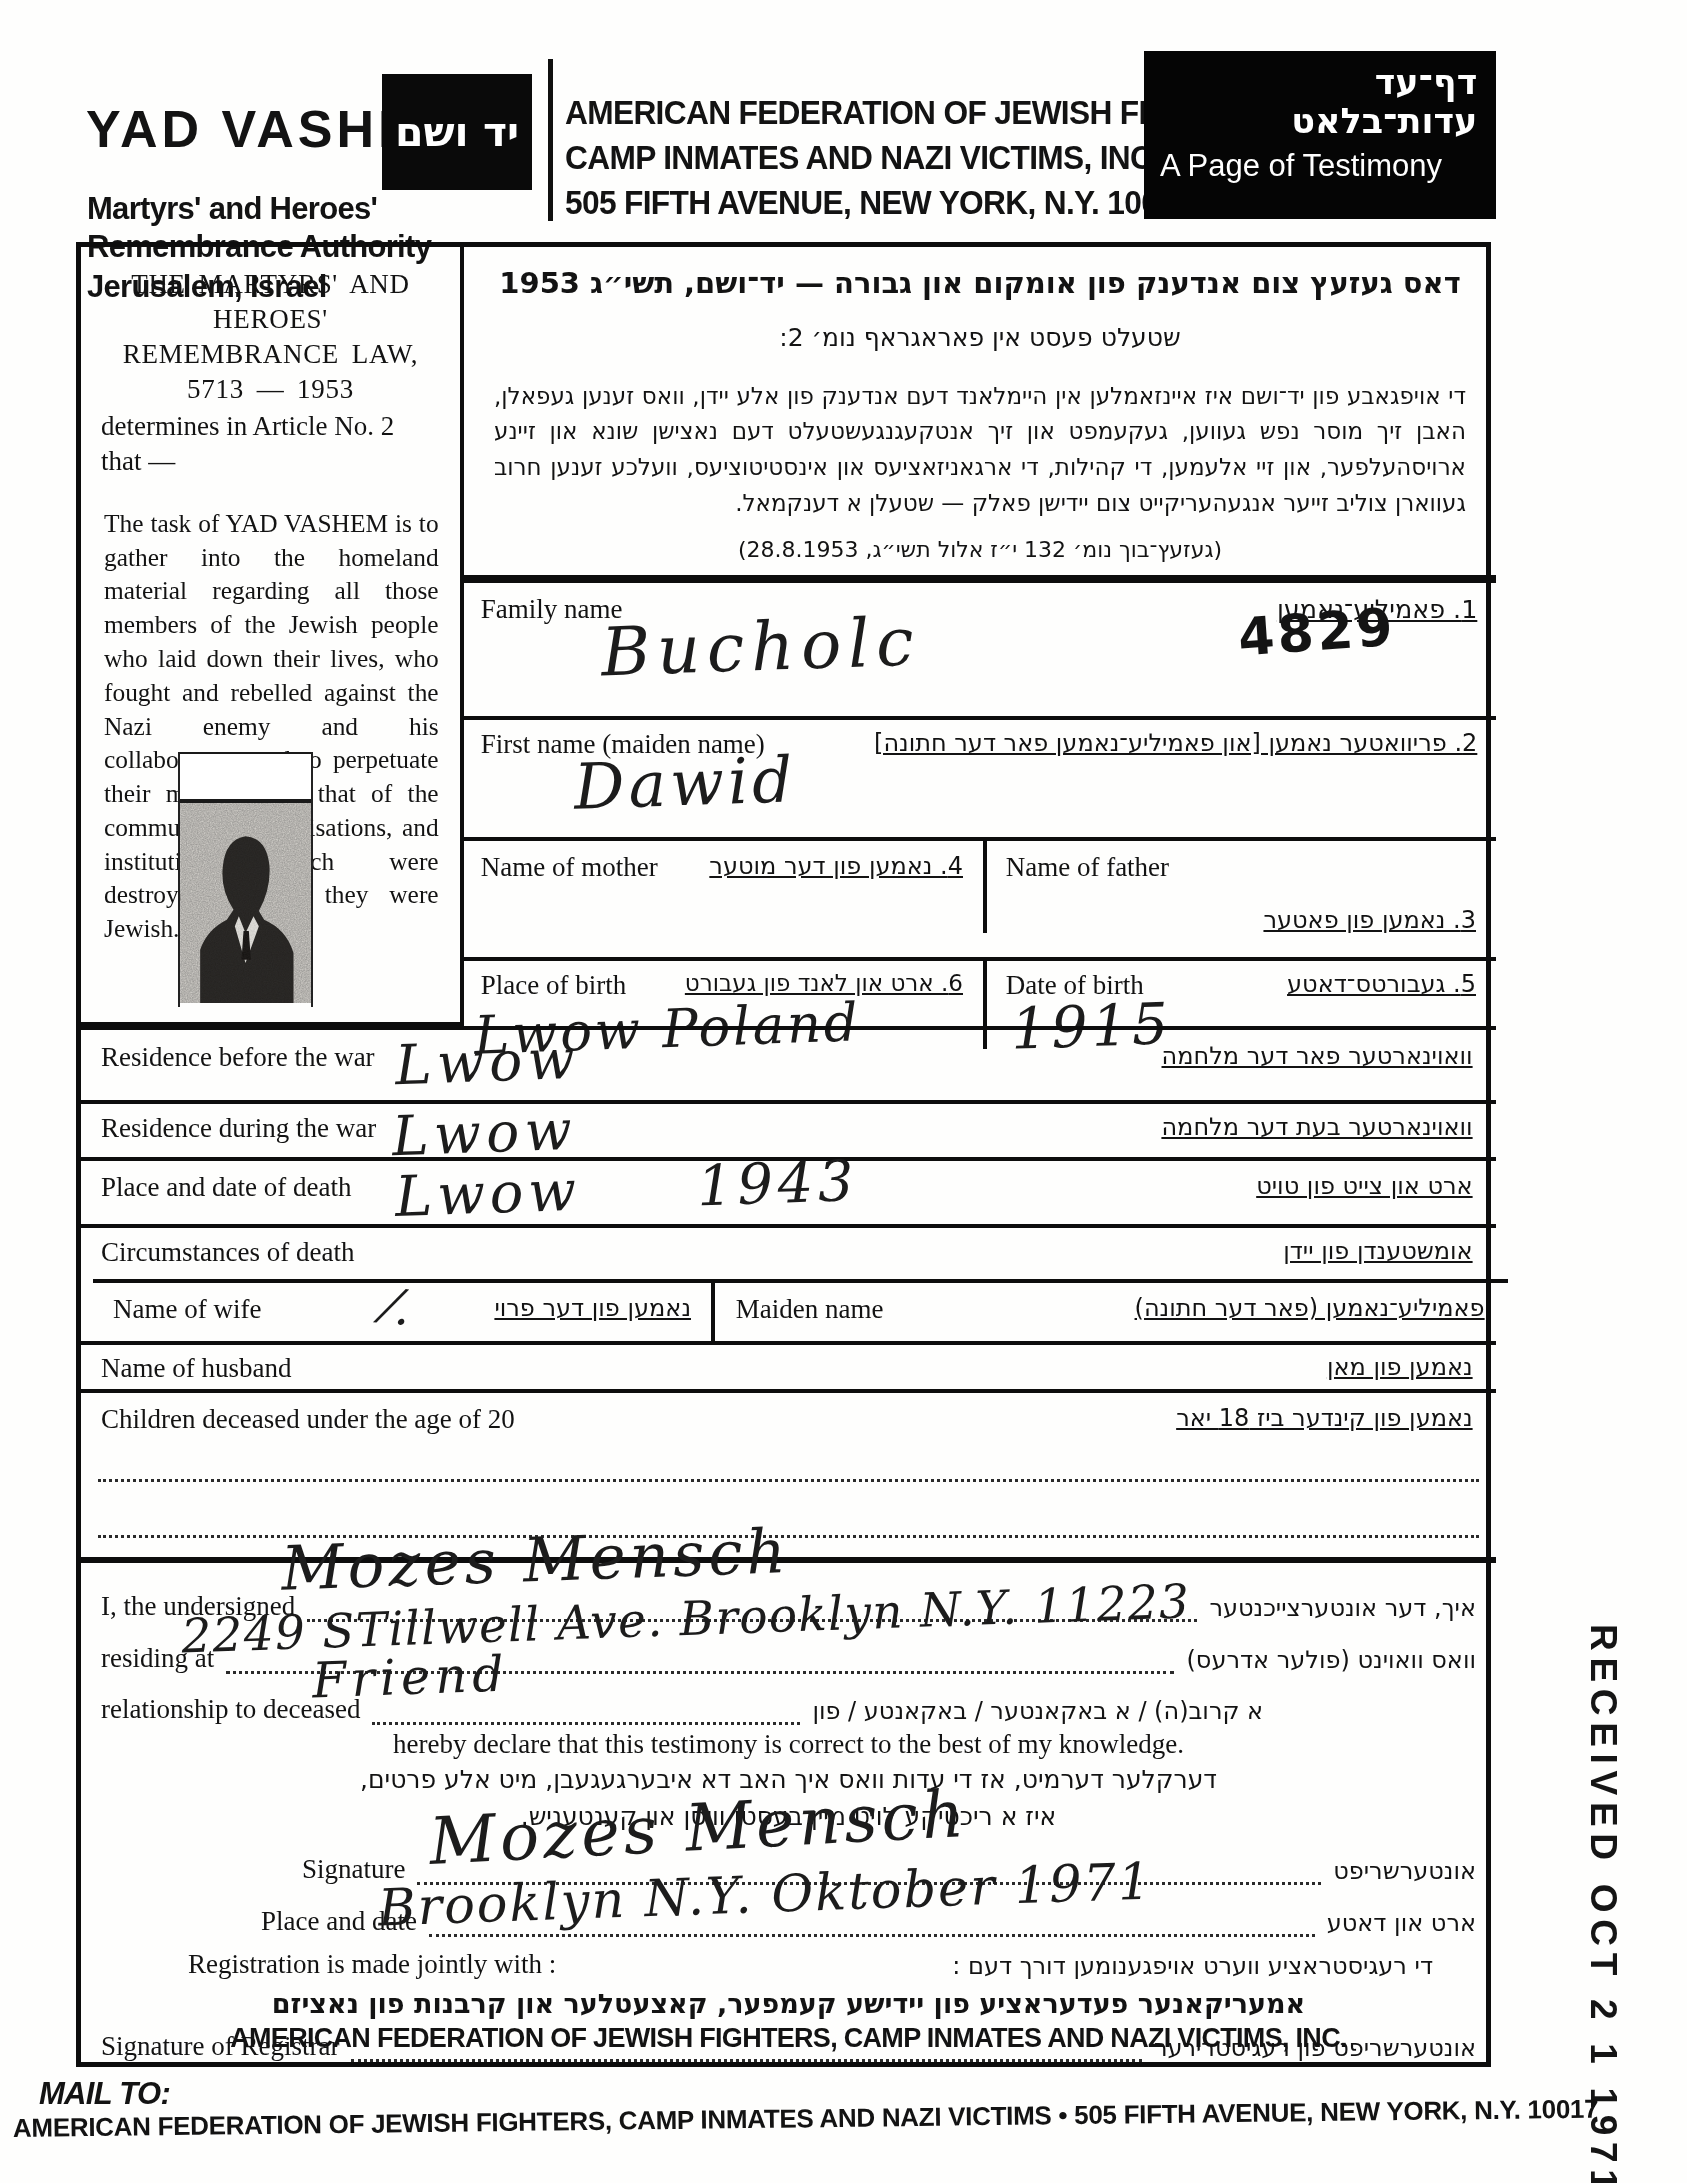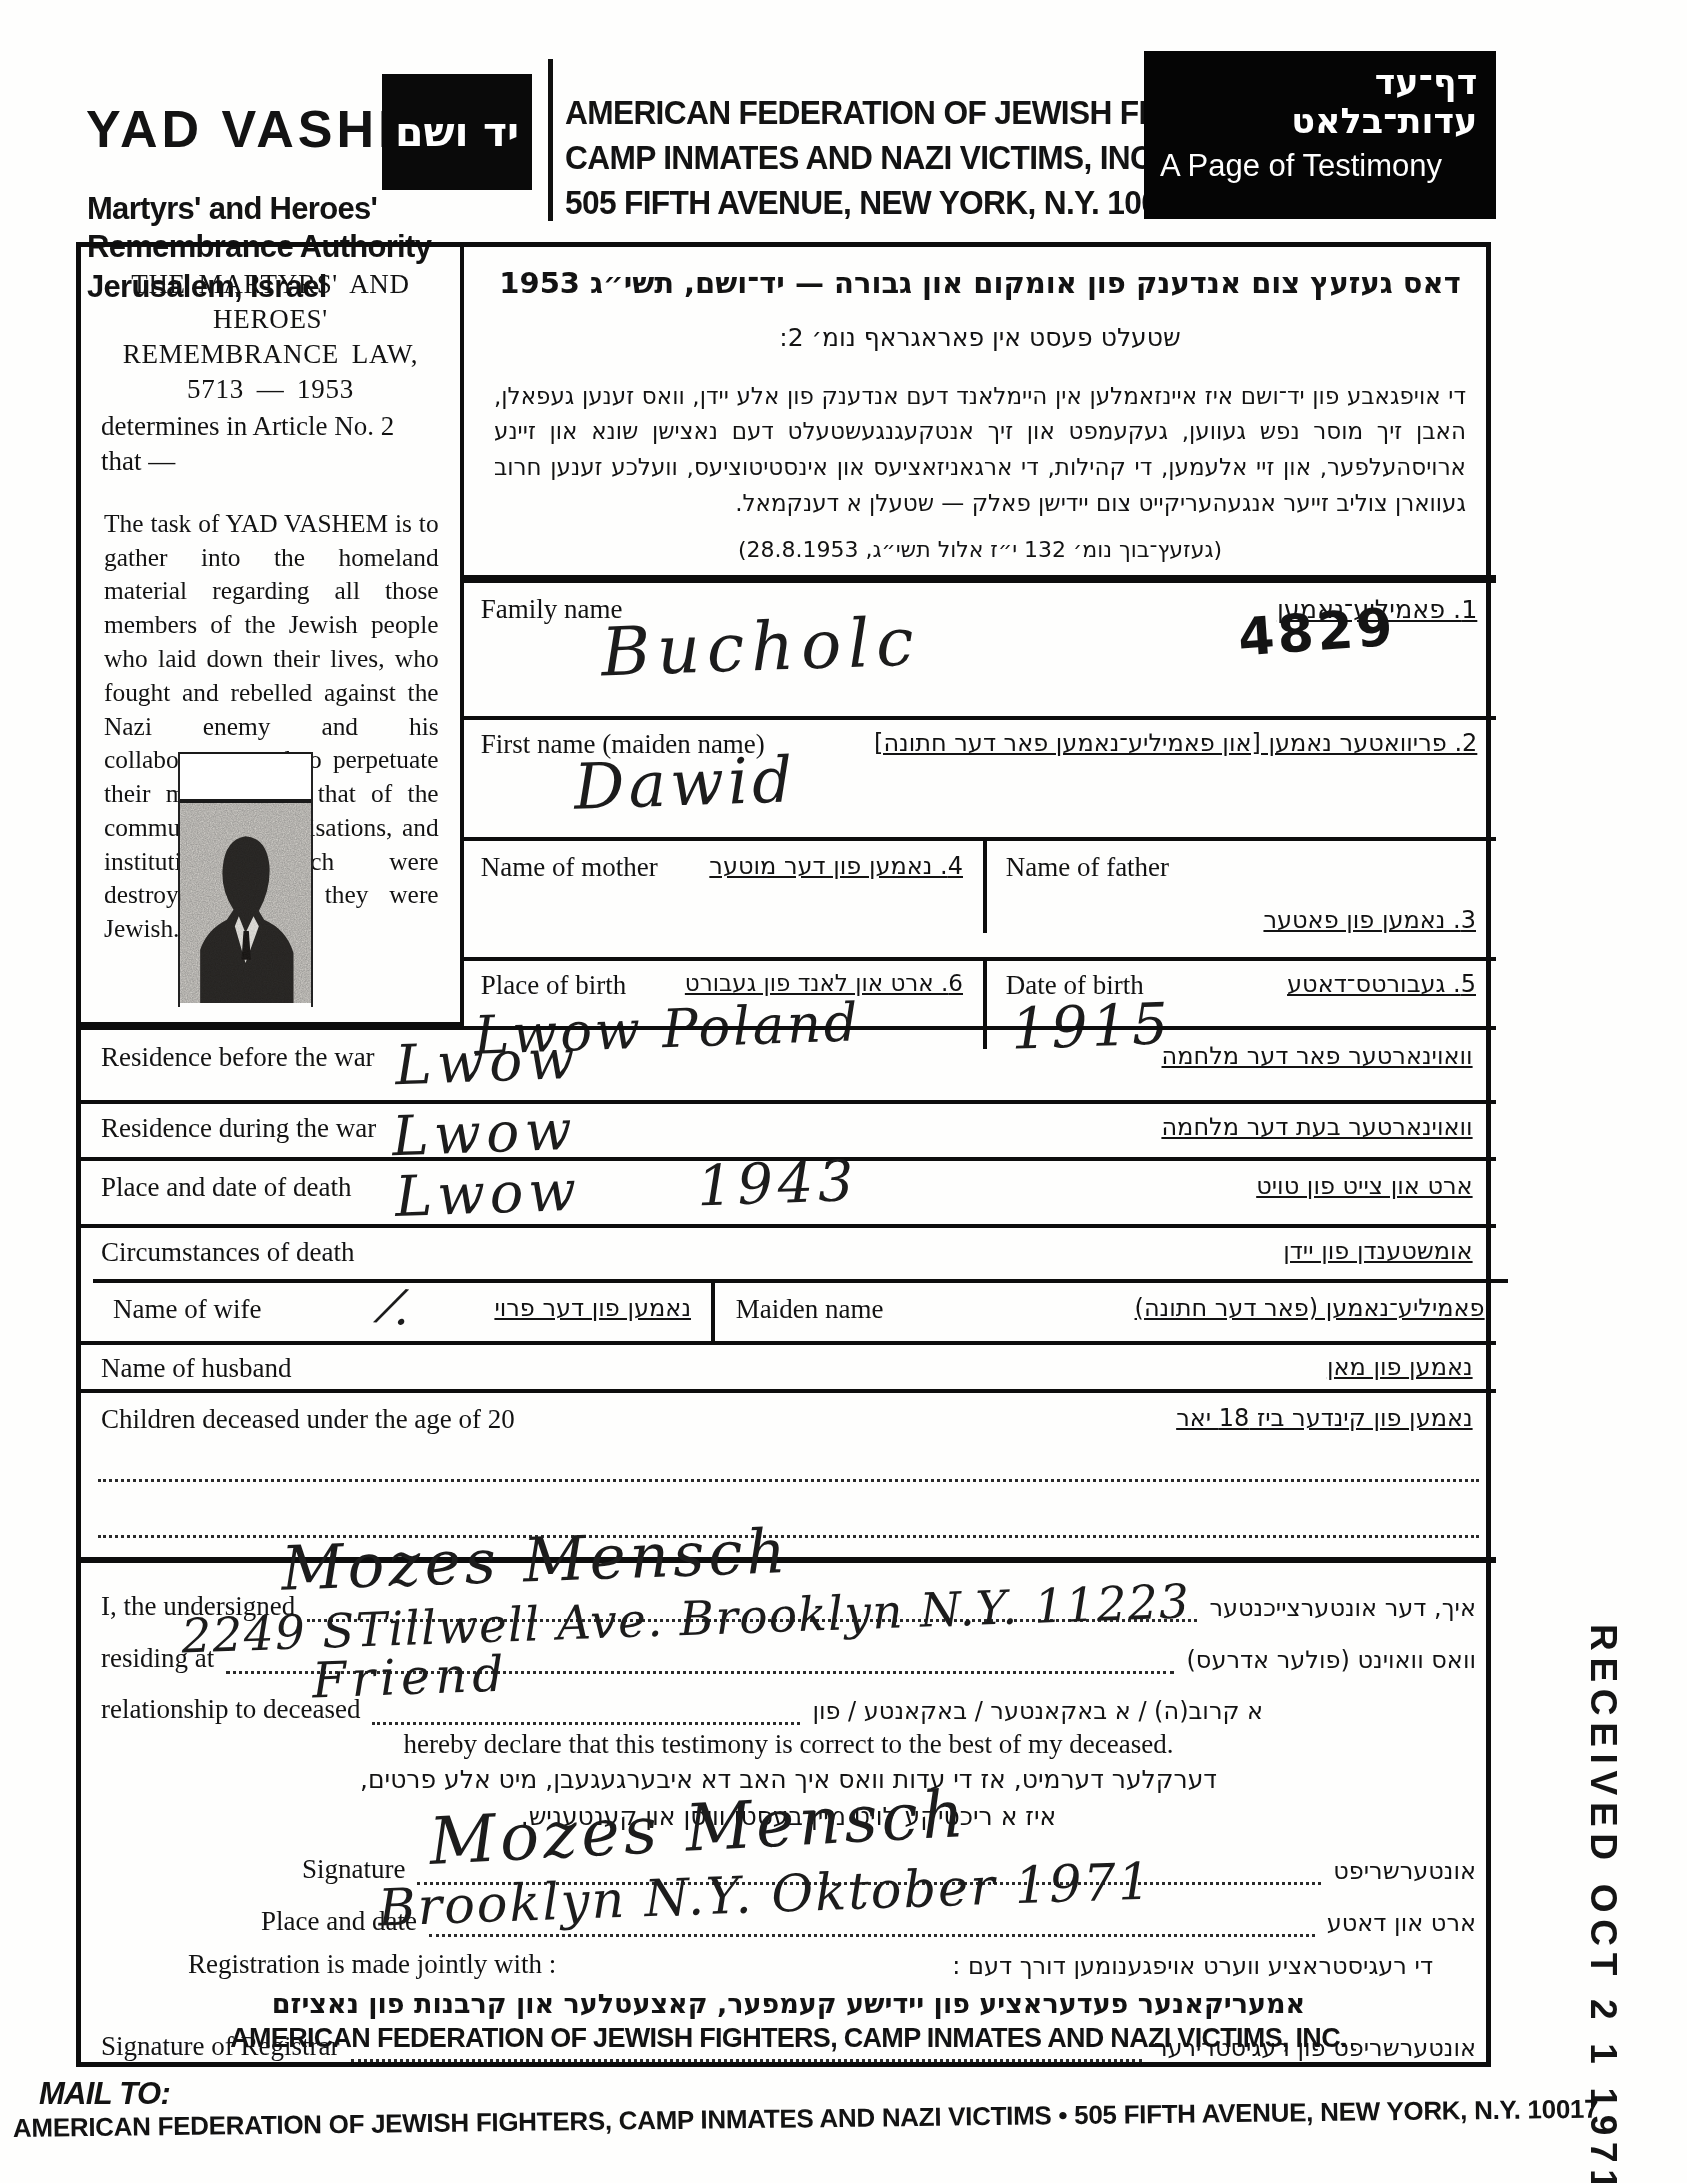--- a/index.html
+++ b/index.html
@@ -225,21 +225,21 @@
       </div>
       <span class="hand" style="left:100px; top:28px; font-size:47px; letter-spacing:1.3px;">2249 STillwell Ave. Brooklyn N.Y. 11223</span>
 
       <div class="dline" style="top:115px; height:47px;">
         <span class="t">relationship to deceased</span>
         <span class="dots" style="max-width:428px;"></span>
         <span class="h">א קרוב(ה) / א באקאנטער / באקאנטע / פון</span>
       </div>
       <span class="hand" style="left:231px; top:86px; font-size:49px; letter-spacing:5.3px;">Friend</span>
 
-      <div class="dcenter" style="top:166px; font-size:27px;">hereby declare that this testimony is correct to the best of my deceased.</div>
+      <div class="dcenter" style="top:166px; font-size:27px;">hereby declare that this testimony is correct to the best of my knowledge.</div>
       <div class="dcenter" style="top:202px; font-family:'DejaVu Sans',sans-serif; font-size:25px; direction:rtl;">דערקלער דערמיט, אז די עדות וואס איך האב דא איבערגעגעבן, מיט אלע פרטים,</div>
       <div class="dcenter" style="top:239px; font-family:'DejaVu Sans',sans-serif; font-size:25px; direction:rtl;">איז א ריכטיקע לויט מיין בעסטן וויסן און קענטעניש.</div>
 
       <div class="dline" style="top:275px; height:47px; left:221px;">
         <span class="t">Signature</span>
         <span class="dots"></span>
         <span class="h">אונטערשריפט</span>
       </div>
       <span class="hand" style="left:348px; top:227px; font-size:65px; letter-spacing:4px; transform:rotate(-3deg);">Mozes Mensch</span>
 

